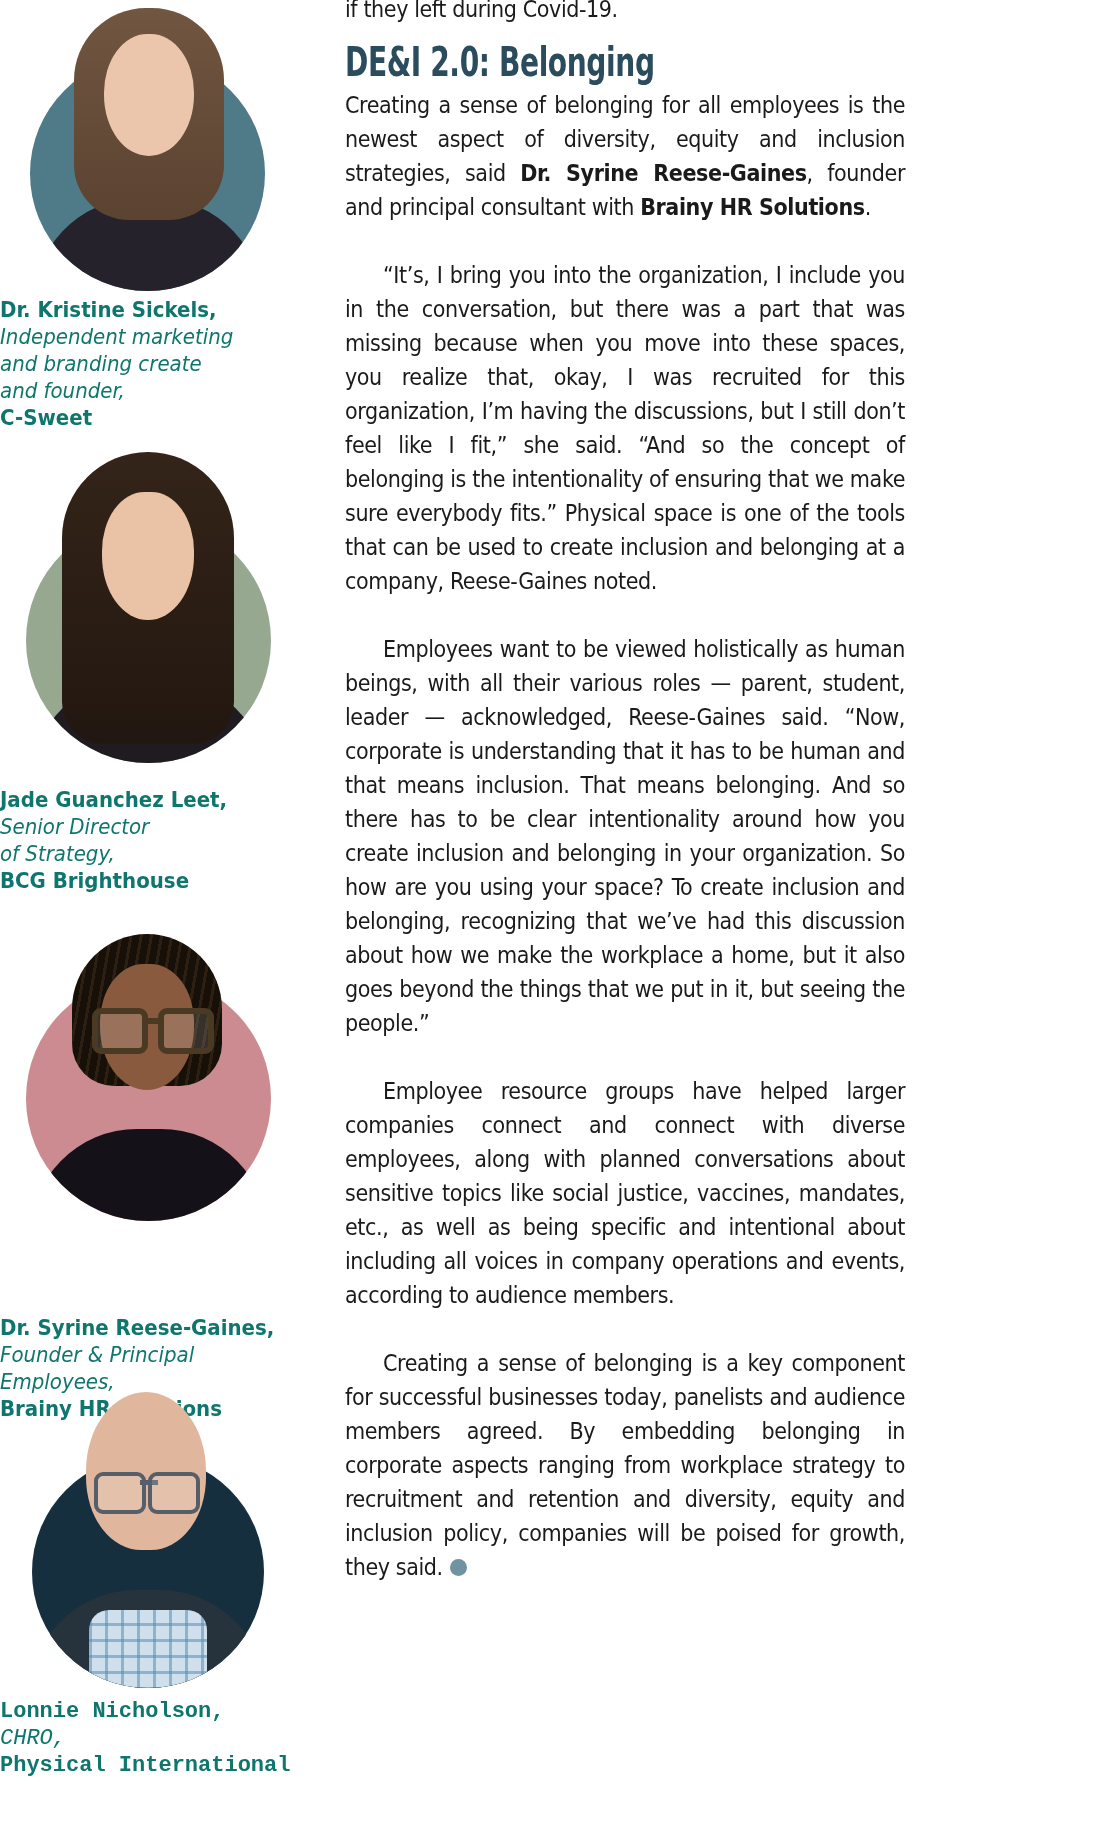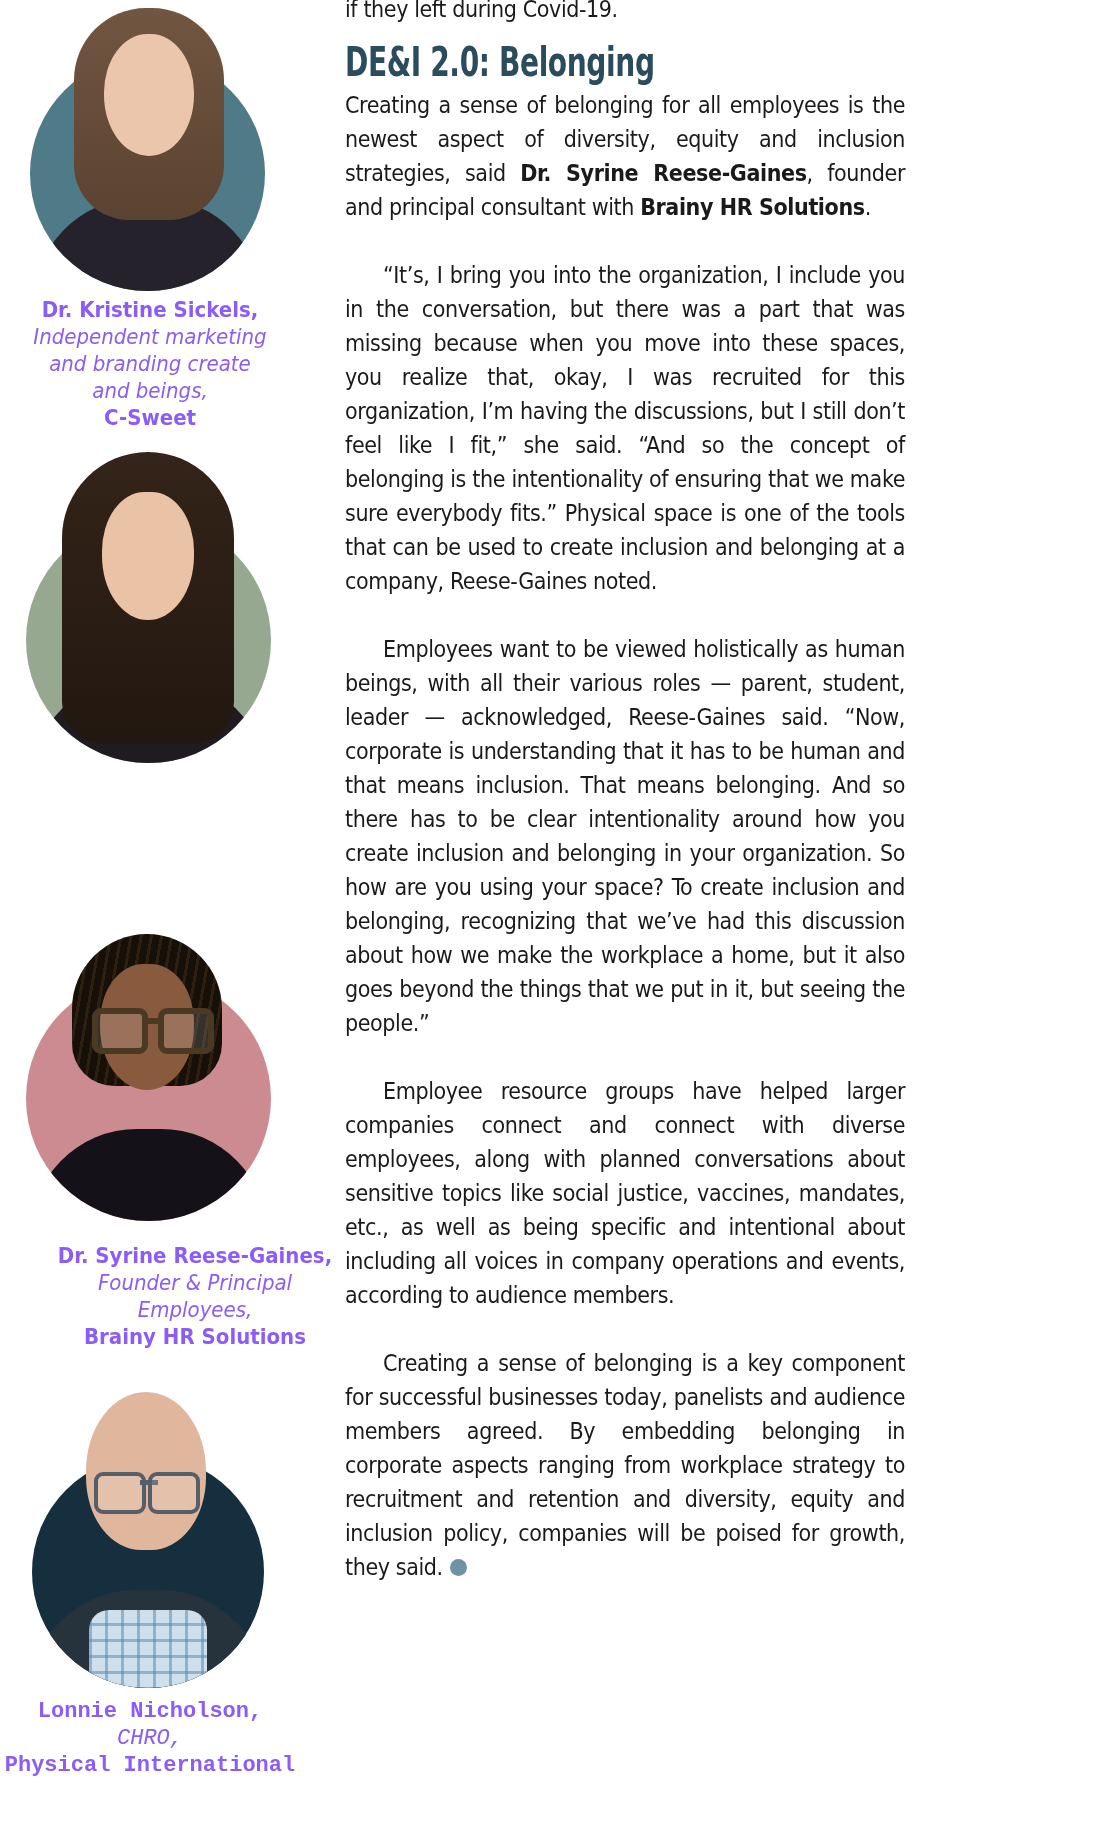--- a/index.html
+++ b/index.html
@@ -67,27 +67,27 @@
                repeating-linear-gradient(0deg,rgba(90,140,180,.55) 0 3px,transparent 3px 16px),
                repeating-linear-gradient(90deg,rgba(90,140,180,.55) 0 3px,transparent 3px 16px);}
   .f4 .head{left:54px;top:0;width:122px;height:185px;}
   .f4 .face{left:0;top:0;width:120px;height:158px;border-radius:50% 50% 46% 46%;background:#e0b79d;}
   .f4 .glasses{left:8px;top:80px;width:106px;height:40px;}
   .f4 .glasses::before{left:0;border:4px solid #565f69;}
   .f4 .glasses::after{right:0;border:4px solid #565f69;}
   .f4 .bridge{left:46px;top:8px;width:18px;height:5px;background:#565f69;}
 
   
-  .caption{position:absolute;left:0;width:300px;text-align:center;
-           font-size:22px;line-height:27px;color:#8b5cf6;}
+  .caption{position:absolute;left:0;width:300px;text-align:left;
+           font-size:22px;line-height:27px;color:#0f766e;}
   .caption .name,.caption .org{font-weight:700;}
   .caption .title{font-style:italic;}
   .cap1{top:296px;}
   .cap2{top:786px;}
-  .cap3{top:1242px;padding-left:45px;}
+  .cap3{top:1314px;}
   .cap4{top:1698px;font-family:Liberation Mono, monospace;}
 
   
   .article{position:absolute;left:345px;top:-8px;width:560px;}
   .intro-line{font-size:23px;line-height:34px;letter-spacing:-0.4px;}
   .heading{margin-top:14px;font-size:40px;line-height:44px;font-weight:700;
            letter-spacing:-0.5px;transform:scaleX(0.78);transform-origin:left center;
            white-space:nowrap;}
   .para{margin:10px 0 0 0;font-size:23px;line-height:34px;letter-spacing:-0.4px;
         text-align:justify;}
@@ -110,32 +110,38 @@
       </div>
       <div class="head">
         <div class="hair"></div>
         <div class="face"></div>
       </div>
     </div>
     <div class="caption cap1">
       <div class="name">Dr. Kristine Sickels,</div>
       <div class="title">Independent marketing</div>
       <div class="title">and branding create</div>
-      <div class="title">and beings,</div>
+      <div class="title">and founder,</div>
       <div class="org">C-Sweet</div>
     </div>
 
     <div class="figure f2">
       <div class="photo-circle" style="background: rgb(151, 168, 144);">
         <div class="torso"></div>
       </div>
       <div class="head">
         <div class="hair"></div>
         <div class="face"></div>
       </div>
+    </div>
+    <div class="caption cap2">
+      <div class="name">Jade Guanchez Leet,</div>
+      <div class="title">Senior Director</div>
+      <div class="title">of Strategy,</div>
+      <div class="org">BCG Brighthouse</div>
     </div>
 
     <div class="figure f3">
       <div class="photo-circle" style="background: rgb(204, 139, 144);">
         <div class="torso"></div>
       </div>
       <div class="head">
         <div class="hair"></div>
         <div class="face"></div>
         <div class="glasses">

